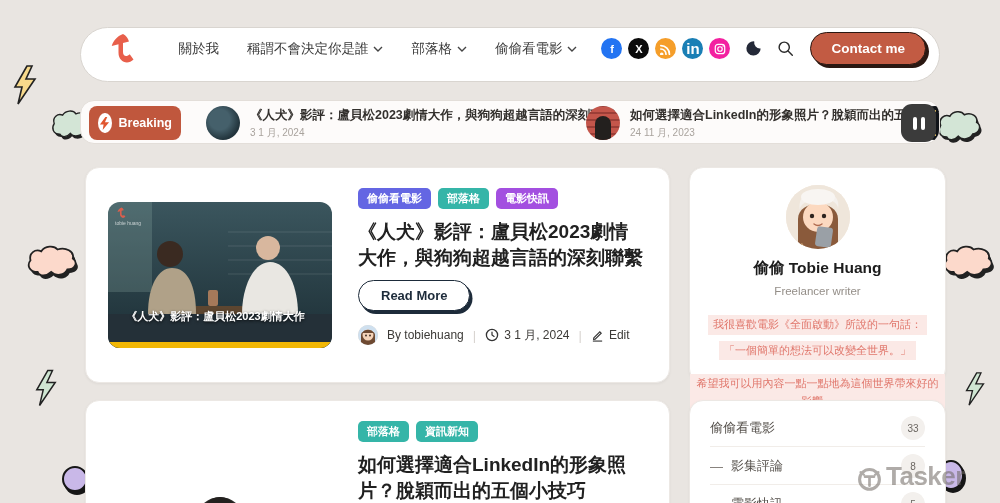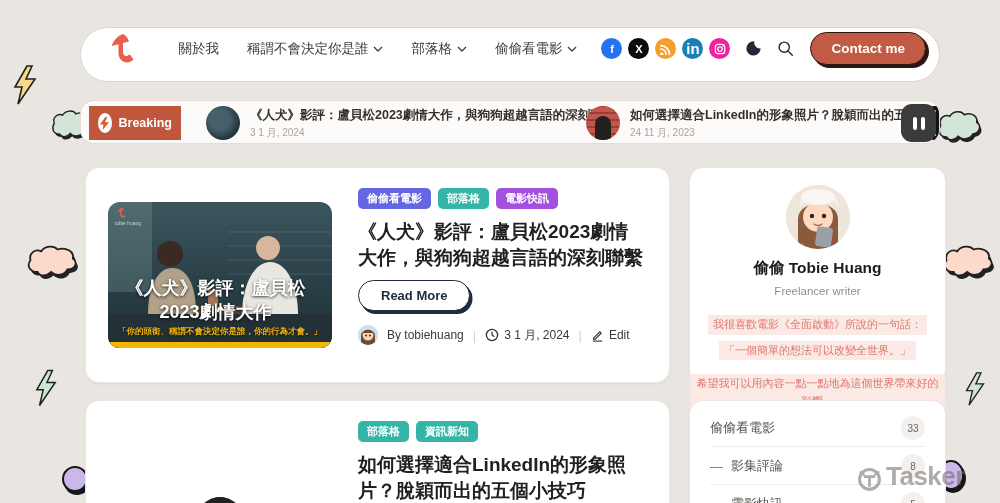--- a/index.html
+++ b/index.html
@@ -28,21 +28,21 @@
   .soc-ig { background:#f321a0; }
   .iconbtn { margin-left:14px; cursor:pointer; display:flex; align-items:center; }
   .contact-btn { margin-left:16px; background:#c25b43; color:#fff; font-size:13.5px; font-weight:600;
     padding:8px 20px; border-radius:999px; border:1px solid #2a1711; box-shadow:3px 3px 0 #2a1711;
     cursor:pointer; white-space:nowrap; }
 
   
   .ticker { position:absolute; left:80px; top:100px; width:860px; height:44px; background:#fdfbfa;
     border:1px solid #e3ded9; border-radius:14px; z-index:2; overflow:hidden; }
   .breaking { position:absolute; left:8px; top:5px; height:34px; width:92px; background:#c0573d;
-    border-radius:0; display:flex; align-items:center; gap:7px; padding:0 9px; z-index:4; }
+    border-radius:8px; display:flex; align-items:center; gap:7px; padding:0 9px; z-index:4; }
   .breaking .bolt-circle { width:20px; height:20px; background:#fff; border-radius:50%;
     display:flex; align-items:center; justify-content:center; }
   .breaking span.bk { color:#fff; font-size:12.5px; font-weight:bold; }
   .ticker-items { position:absolute; left:160px; top:0; width:800px; height:44px; display:flex; align-items:center; }
   .t-item { display:flex; align-items:center; gap:10px; flex:none; cursor:pointer; }
   .t-item.w1 { width:350px; margin-left:-5px; }
   .t-item.w2 { width:332px; }
   .t-item.w3 { width:220px; }
   .t-thumb { width:34px; height:34px; border-radius:50%; flex:none; }
   .t-thumb.th1 { background:radial-gradient(circle at 40% 40%, #45606b 0 35%, #22343c 70%); margin-left:-30px; }
@@ -59,21 +59,21 @@
   .card { position:absolute; background:#fff; border:1px solid #ece8e4; border-radius:14px;
     box-shadow:0 1px 3px rgba(0,0,0,.05); z-index:1; }
   .post { left:85px; width:585px; display:flex; gap:26px; padding:18px 22px; }
   .post1 { top:167px; height:216px; }
   .post2 { top:400px; height:216px; }
   .post-img { width:224px; height:146px; margin-top:16px; border-radius:12px; overflow:hidden;
     position:relative; flex:none; cursor:pointer; }
   .scene1 { width:100%; height:100%; display:block; }
   .img-brand { position:absolute; left:7px; top:5px; display:flex; flex-direction:column; align-items:flex-start; opacity:.9; }
   .img-brand .b-txt { color:#fff; font-size:5px; opacity:.75; margin-top:1px; }
-  .cap1 { position:absolute; left:0; right:9px; bottom:24px; text-align:center; color:#fff; font-size:18px;
+  .cap1 { position:absolute; left:0; right:9px; bottom:24px; text-align:center; color:#fff; font-size:11px;
     font-weight:bold; text-shadow:0 1px 3px rgba(0,0,0,.8); }
   .cap2 { position:absolute; left:0; right:0; bottom:10px; text-align:center; color:#f2b705; font-size:8.5px;
     font-weight:bold; text-shadow:0 1px 2px rgba(0,0,0,.8); }
   .ybar { position:absolute; left:0; right:0; bottom:0; height:6px; background:#f2b705; }
   .scene2 { width:100%; height:100%; position:relative;
     background:repeating-linear-gradient(0deg,#c2574a 0 12px,#a84237 12px 15px); }
   .scene2::before { content:""; position:absolute; inset:0;
     background:repeating-linear-gradient(55deg, rgba(60,20,15,.25) 0 22px, transparent 22px 70px); }
 
   .post-body { flex:1; display:flex; flex-direction:column; align-items:flex-start; padding-top:2px; }
@@ -267,21 +267,20 @@
         <circle cx="160" cy="46" r="12" fill="#d8b79e"></circle>
         <path d="M134 112 C134 84 146 60 162 60 C180 60 190 86 190 112 Z" fill="#e9e7e2"></path>
       </svg>
       <span class="img-brand">
         <svg width="11" height="12" viewBox="0 0 40 44">
             <path d="M24 2 C16 5 11 11 9 18 L18 15.5 L18 27 C18 39 30 44 38 36 L33 29 C29 33 24 32 24 26 L24 14 L32 12 C30.5 7.5 28 4 24 2 Z" fill="#e85f4b"></path>
           </svg>
         <span class="b-txt">tobie huang</span>
       </span>
       <span class="cap1">《人犬》影評：盧貝松2023劇情大作</span>
-      <span class="cap2">「你的頭銜、稱謂不會決定你是誰，你的行為才會。」</span>
       <span class="ybar"></span>
     </a>
     <div class="post-body">
       <div class="tags">
         <a class="tag tag-blue">偷偷看電影</a>
         <a class="tag tag-teal">部落格</a>
         <a class="tag tag-purple">電影快訊</a>
       </div>
       <h2 class="post-title">《人犬》影評：盧貝松2023劇情大作，與狗狗超越言語的深刻聯繫</h2>
       <button class="readmore">Read More</button>

